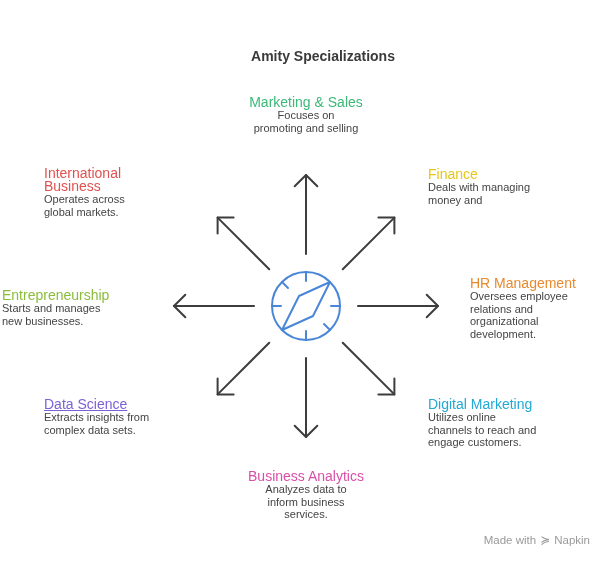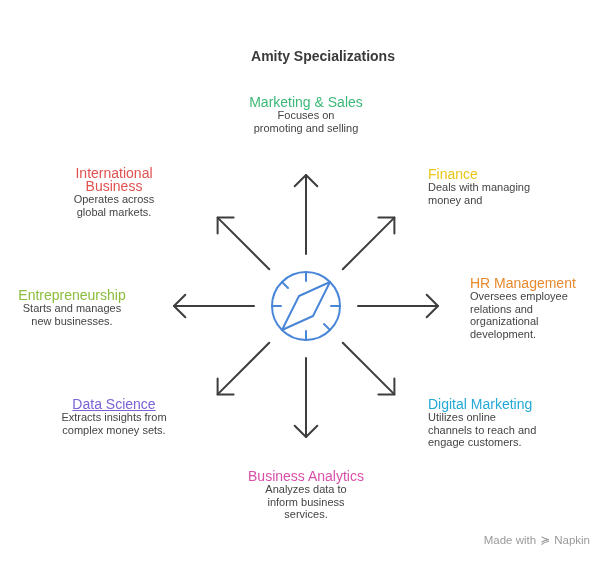--- a/index.html
+++ b/index.html
@@ -3,21 +3,21 @@
 <meta charset="utf-8">
 <style>
   html, body { margin: 0; padding: 0; background: #ffffff; }
   body { width: 612px; height: 568px; position: relative; overflow: hidden;
          font-family: "Liberation Sans", sans-serif; }
   .title { position: absolute; left: 17px; width: 612px; top: 48px; text-align: center;
            font-size: 14px; font-weight: bold; color: #3a3a3a; }
   .node { position: absolute; font-size: 11px; line-height: 12.5px; color: #444444; }
   .node .head { font-size: 14px; line-height: 13px; }
   .center { text-align: center; }
-  .right { text-align: center; }
+  .right { text-align: left; }
   .left { text-align: left; }
   svg.diagram { position: absolute; left: 0; top: 0; }
   .footer { position: absolute; right: 22px; top: 533px; font-size: 11.5px; color: #9a9a9a;
             display: flex; align-items: center; gap: 4px; }
   .footer .logo { font-size: 12px; color: #9a9a9a; }
 </style>
 </head>
 <body>
 
 <div class="title">Amity Specializations</div>
@@ -99,21 +99,21 @@
 <div class="node center" style="left:226px; top:470px; width:160px;">
   <div class="head" style="color: rgb(217, 79, 168);">Business Analytics</div>
   <div>Analyzes data to</div>
   <div>inform business</div>
   <div>services.</div>
 </div>
 
 <div class="node right" style="left:44px; top:398px; width:140px;">
   <div class="head" style="color: rgb(123, 97, 214); text-decoration: underline;">Data Science</div>
   <div>Extracts insights from</div>
-  <div>complex money sets.</div>
+  <div>complex data sets.</div>
 </div>
 
 <div class="node right" style="left:2px; top:289px; width:140px;">
   <div class="head" style="color: rgb(139, 189, 60);">Entrepreneurship</div>
   <div>Starts and manages</div>
   <div>new businesses.</div>
 </div>
 
 <div class="node right" style="left:44px; top:167px; width:140px;">
   <div class="head" style="color: rgb(224, 81, 79);">International</div>

